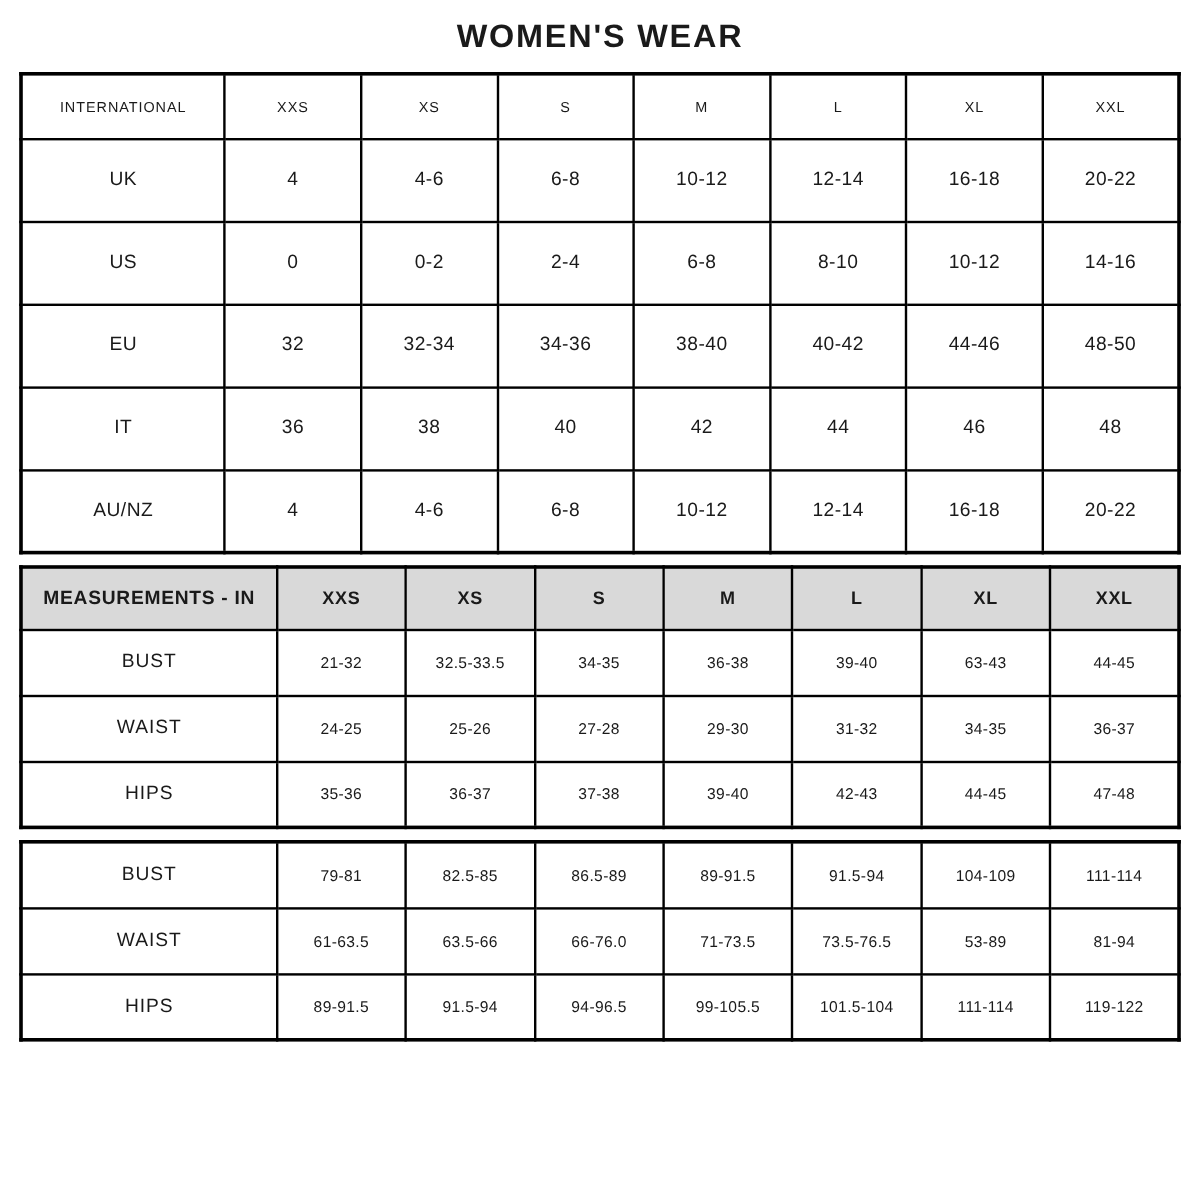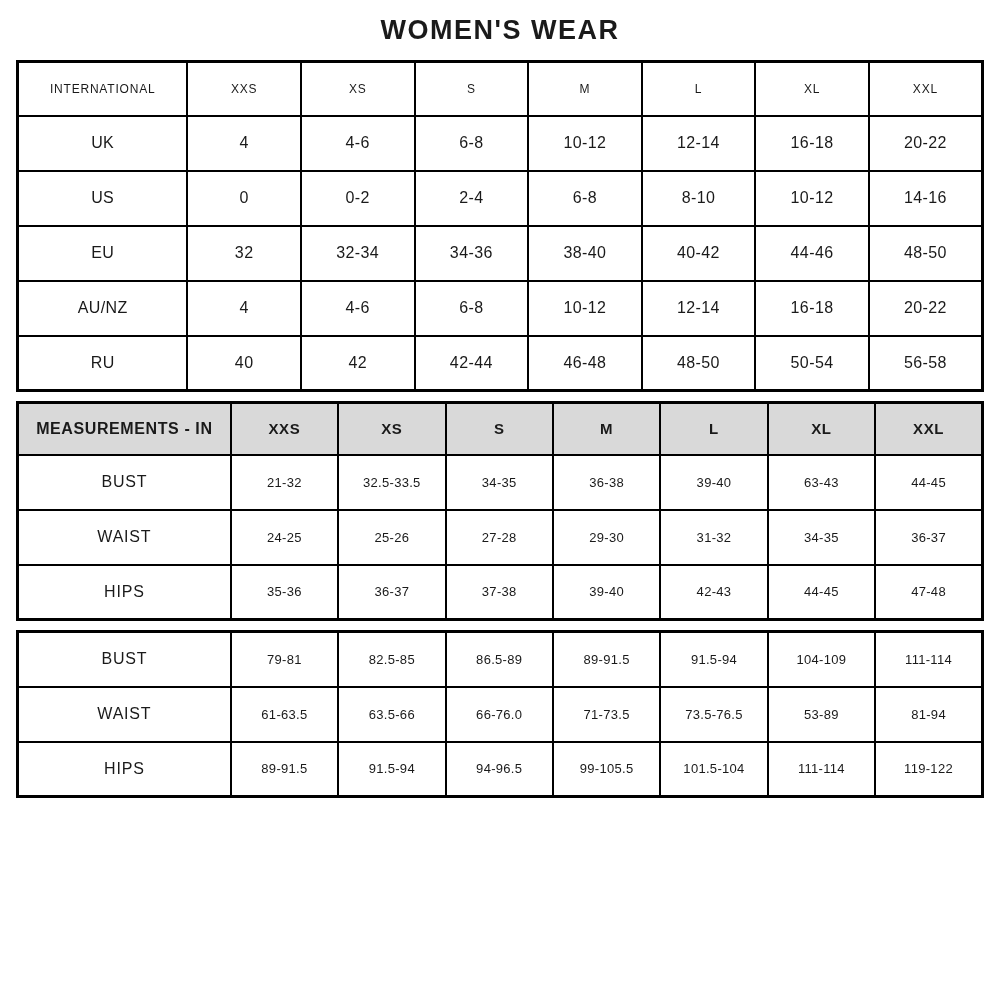--- a/index.html
+++ b/index.html
@@ -43,21 +43,21 @@
     font-weight: bold;
     font-size: 16px;
     letter-spacing: 0.8px;
   }
   .t1 .cols-row td {
     height: 54px;
     font-size: 12px;
     letter-spacing: 0.8px;
   }
   .t1 .data-row td {
-    height: 55px;
+    height: 69px;
     font-size: 16px;
     letter-spacing: 0.4px;
   }
 
   
   .t2, .t3 { margin-top: 9px; }
   .tm .hdr-row td {
     background: #d9d9d9;
     height: 52px;
     font-weight: bold;
@@ -127,38 +127,38 @@
         <td>EU</td>
         <td>32</td>
         <td>32-34</td>
         <td>34-36</td>
         <td>38-40</td>
         <td>40-42</td>
         <td>44-46</td>
         <td>48-50</td>
       </tr>
       <tr class="data-row">
+        <td>IT</td>
+        <td>36</td>
+        <td>38</td>
+        <td>40</td>
+        <td>42</td>
+        <td>44</td>
+        <td>46</td>
+        <td>48</td>
+      </tr>
+      <tr class="data-row">
         <td>AU/NZ</td>
         <td>4</td>
         <td>4-6</td>
         <td>6-8</td>
         <td>10-12</td>
         <td>12-14</td>
         <td>16-18</td>
         <td>20-22</td>
-      </tr>
-      <tr class="data-row">
-        <td>RU</td>
-        <td>40</td>
-        <td>42</td>
-        <td>42-44</td>
-        <td>46-48</td>
-        <td>48-50</td>
-        <td>50-54</td>
-        <td>56-58</td>
       </tr>
     </tbody>
   </table>
 
   <table class="tbl tm t2">
     <colgroup>
       <col class="lbl-col-2">
       <col class="size-col-2">
         <col class="size-col-2">
         <col class="size-col-2">

